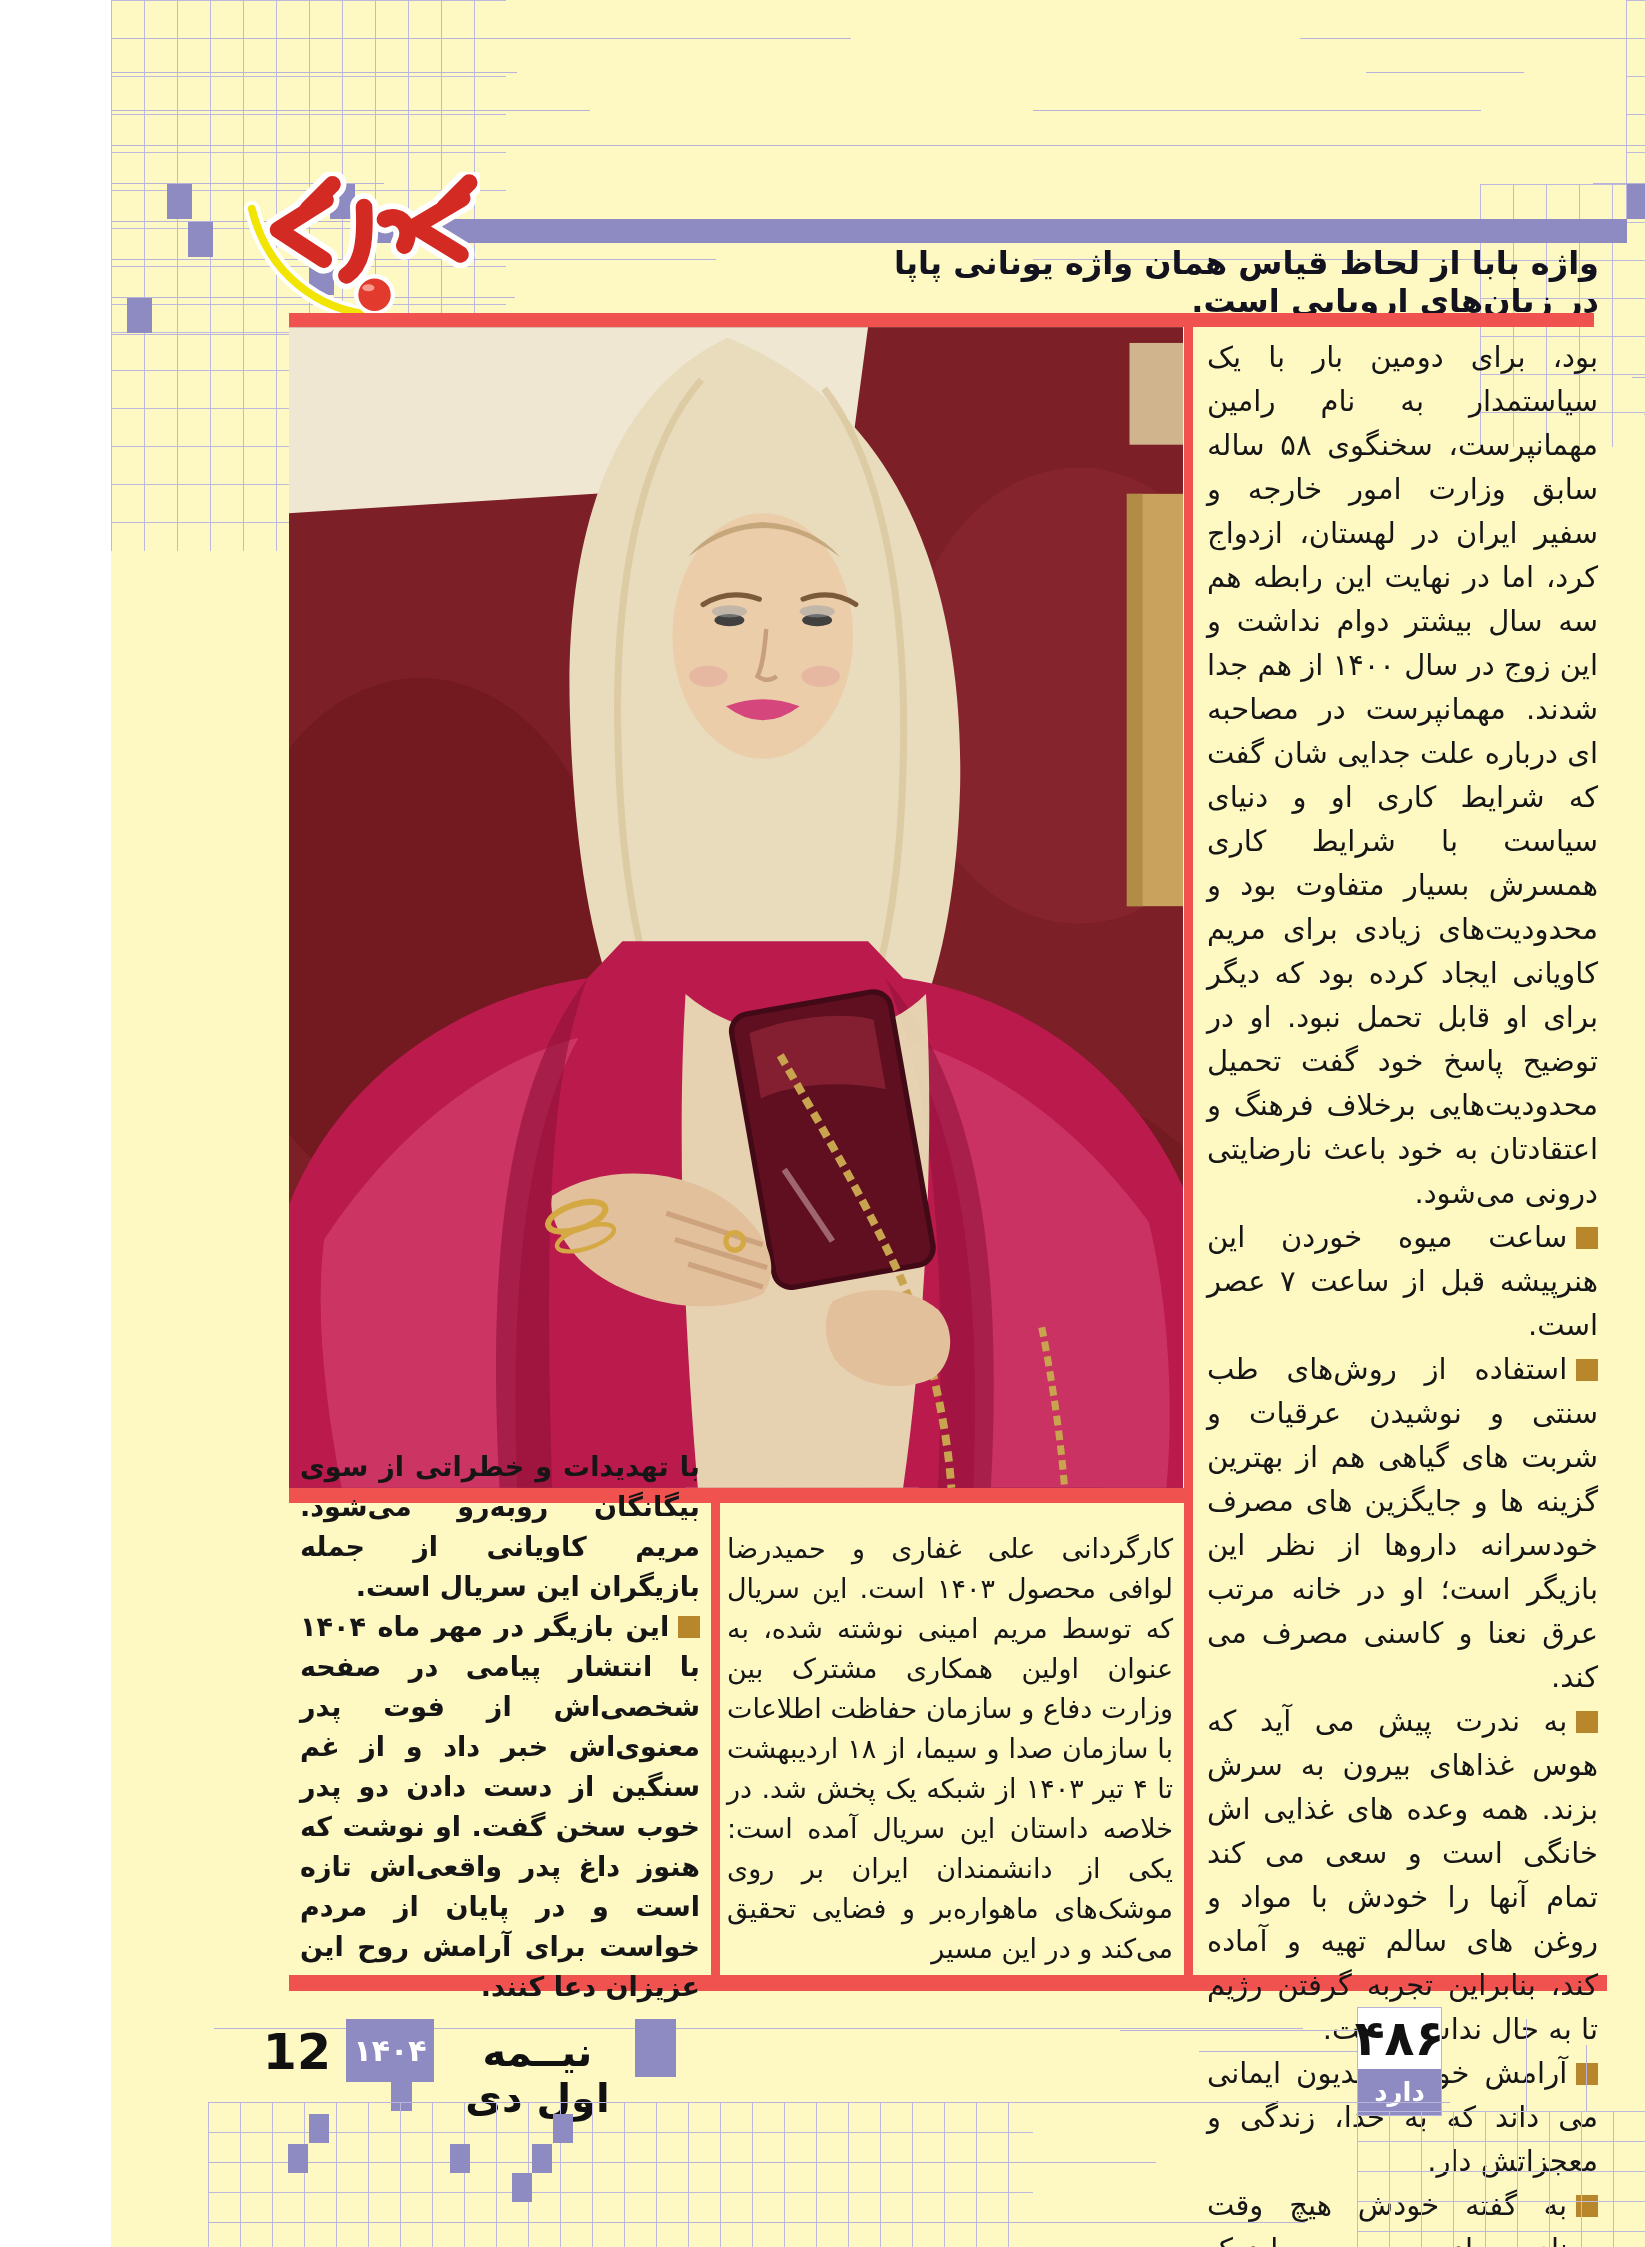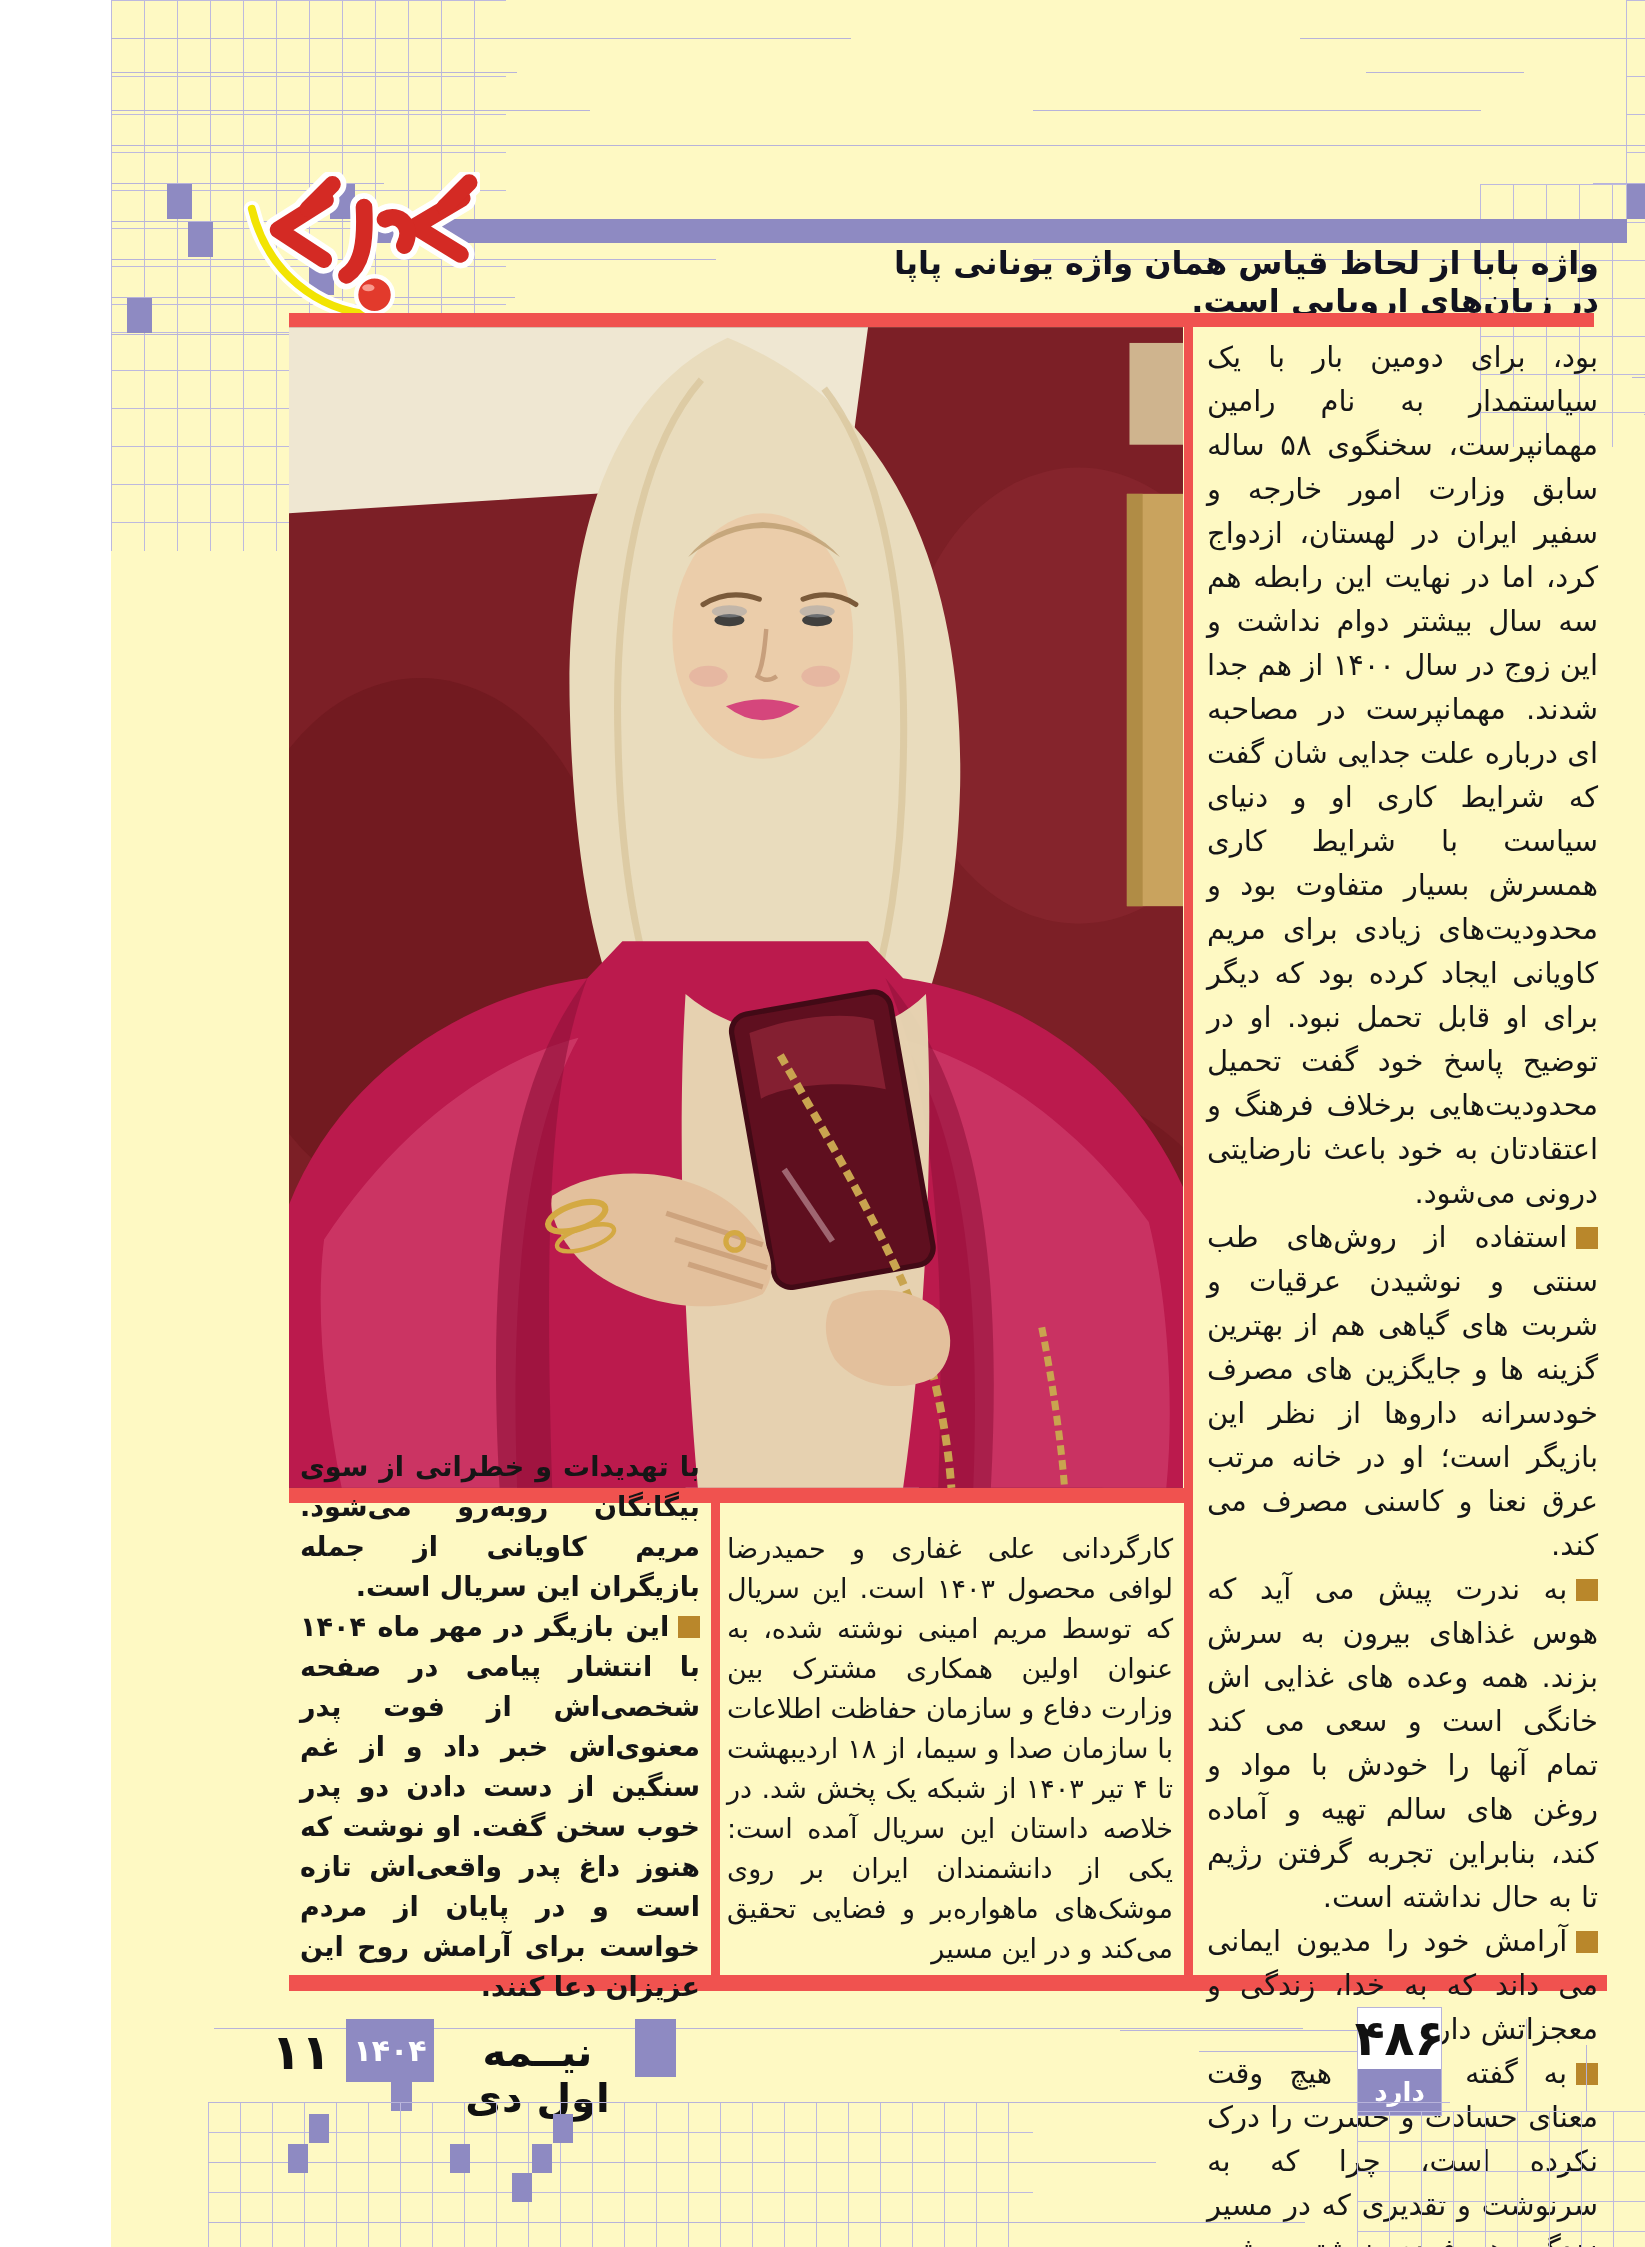--- a/index.html
+++ b/index.html
@@ -166,40 +166,41 @@
     <path d="M300,990 C360,952 450,958 505,1000 C545,1032 562,1072 540,1102 C478,1132 380,1112 330,1062 C310,1040 295,1012 300,990 Z" fill="#e3c09c"></path>
     <path d="M430,1010 L540,1046 M440,1040 L545,1072 M455,1068 L540,1094" stroke="#c79b76" stroke-width="6" fill="none" opacity="0.8"></path>
     <path d="M620,1110 C660,1090 710,1094 740,1120 C760,1142 758,1180 734,1198 C695,1216 645,1206 622,1176 C610,1156 608,1128 620,1110 Z" fill="#e3c09c"></path>
     <ellipse cx="328" cy="1014" rx="34" ry="14" fill="none" stroke="#d4a943" stroke-width="7" transform="rotate(-18 328 1014)"></ellipse>
     <ellipse cx="338" cy="1038" rx="34" ry="12" fill="none" stroke="#d4a943" stroke-width="5" transform="rotate(-18 338 1038)"></ellipse>
     <circle cx="508" cy="1042" r="10" fill="none" stroke="#d4a943" stroke-width="6"></circle>
   </svg>
 
   <div class="col rightcol">
     <p><span>بود، برای دومین بار با یک سیاستمدار به نام رامین مهمانپرست، سخنگوی ۵۸ ساله سابق وزارت امور خارجه و سفیر ایران در لهستان، ازدواج کرد، اما در نهایت این رابطه هم سه سال بیشتر دوام نداشت و این زوج در سال ۱۴۰۰ از هم جدا شدند. مهمانپرست در مصاحبه ای درباره علت جدایی شان گفت که شرایط کاری او و دنیای سیاست با شرایط کاری همسرش بسیار متفاوت بود و محدودیت‌های زیادی برای مریم کاویانی ایجاد کرده بود که دیگر برای او قابل تحمل نبود. او در توضیح پاسخ خود گفت تحمیل محدودیت‌هایی برخلاف فرهنگ و اعتقادتان به خود باعث نارضایتی درونی می‌شود.</span></p>
+    <p><span class="bullet"></span><span>ساعت میوه خوردن این هنرپیشه قبل از ساعت ۷ عصر است.</span></p>
     <p><span class="bullet"></span><span>استفاده از روش‌های طب سنتی و نوشیدن عرقیات و شربت های گیاهی هم از بهترین گزینه ها و جایگزین های مصرف خودسرانه داروها از نظر این بازیگر است؛ او در خانه مرتب عرق نعنا و کاسنی مصرف می کند.</span></p>
     <p><span class="bullet"></span><span>به ندرت پیش می آید که هوس غذاهای بیرون به سرش بزند. همه وعده های غذایی اش خانگی است و سعی می کند تمام آنها را خودش با مواد و روغن های سالم تهیه و آماده کند، بنابراین تجربه گرفتن رژیم تا به حال نداشته است.</span></p>
     <p><span class="bullet"></span><span>آرامش خود را مدیون ایمانی می داند که به خدا، زندگی و معجزاتش دار.</span></p>
     <p><span class="bullet"></span><span>به گفته خودش هیچ وقت معنای حسادت و حسرت را درک نکرده است، چرا که به سرنوشت و تقدیری که در مسیر زندگی هر فردی نوشته و ثبت شده اعتقاد دارد.</span></p>
 
   </div>
 
   <div class="col leftbox">
     <p><span>با تهدیدات و خطراتی از سوی بیگانگان روبه‌رو می‌شود. مریم کاویانی از جمله بازیگران این سریال است.</span></p>
     <p><span class="bullet"></span><span>این بازیگر در مهر ماه ۱۴۰۴ با انتشار پیامی در صفحه شخصی‌اش از فوت پدر معنوی‌اش خبر داد و از غم سنگین از دست دادن دو پدر خوب سخن گفت. او نوشت که هنوز داغ پدر واقعی‌اش تازه است و در پایان از مردم خواست برای آرامش روح این عزیزان دعا کنند.</span></p>
   </div>
 
   <div class="col midbox">
     <p><span>کارگردانی علی غفاری و حمیدرضا لوافی محصول ۱۴۰۳ است. این سریال که توسط مریم امینی نوشته شده، به عنوان اولین همکاری مشترک بین وزارت دفاع و سازمان حفاظت اطلاعات با سازمان صدا و سیما، از ۱۸ اردیبهشت تا ۴ تیر ۱۴۰۳ از شبکه یک پخش شد. در خلاصه داستان این سریال آمده است: یکی از دانشمندان ایران بر روی موشک‌های ماهواره‌بر و فضایی تحقیق می‌کند و در این مسیر</span></p>
   </div>
 
   <div class="hline" style="left:103px;top:2028px;width:1089px;"></div>
   <div class="hline" style="left:1009px;top:2030px;width:237px;"></div>
   <div class="hline" style="left:1088px;top:2051px;width:158px;"></div>
-  <div class="pgnum">۱۱</div>
+  <div class="pgnum">12</div>
   <div class="yearblock">۱۴۰۴</div>
   <div class="period">نیــمه اول دی</div>
   <div class="gsq" style="left:524px;top:2019px;width:41px;height:58px;"></div>
   <div class="gsq" style="left:280px;top:2082px;width:21px;height:29px;"></div>
   <div class="issuebox">
     <div class="issuenum">۴۸۶</div>
     <div class="issuelabel">دارد</div>
   </div>
 
   <div class="grid grid-sm" style="left:97px;top:2102px;width:825px;height:145px;"></div>

